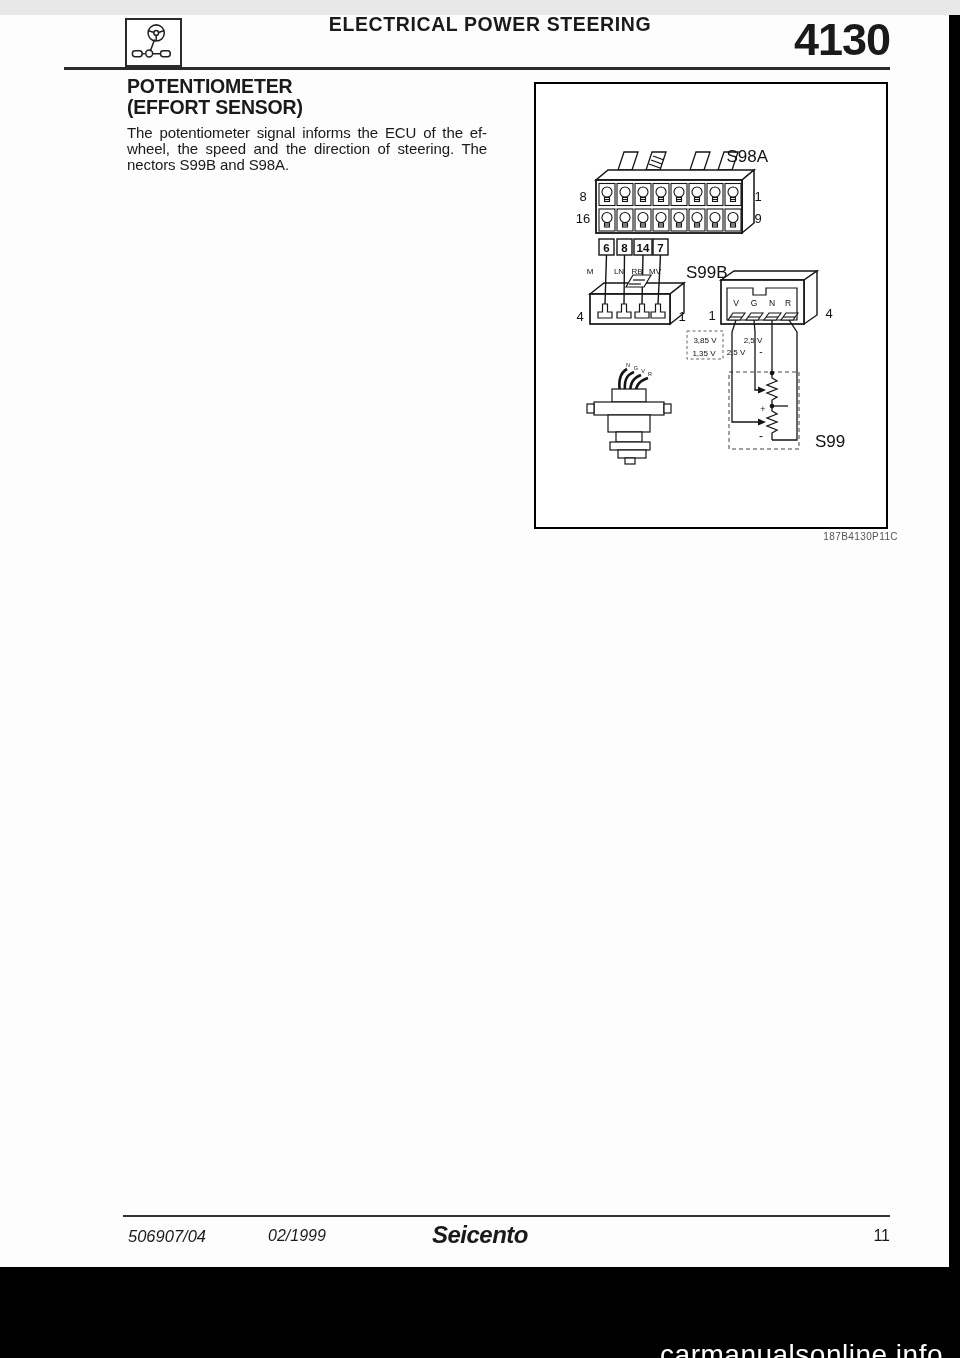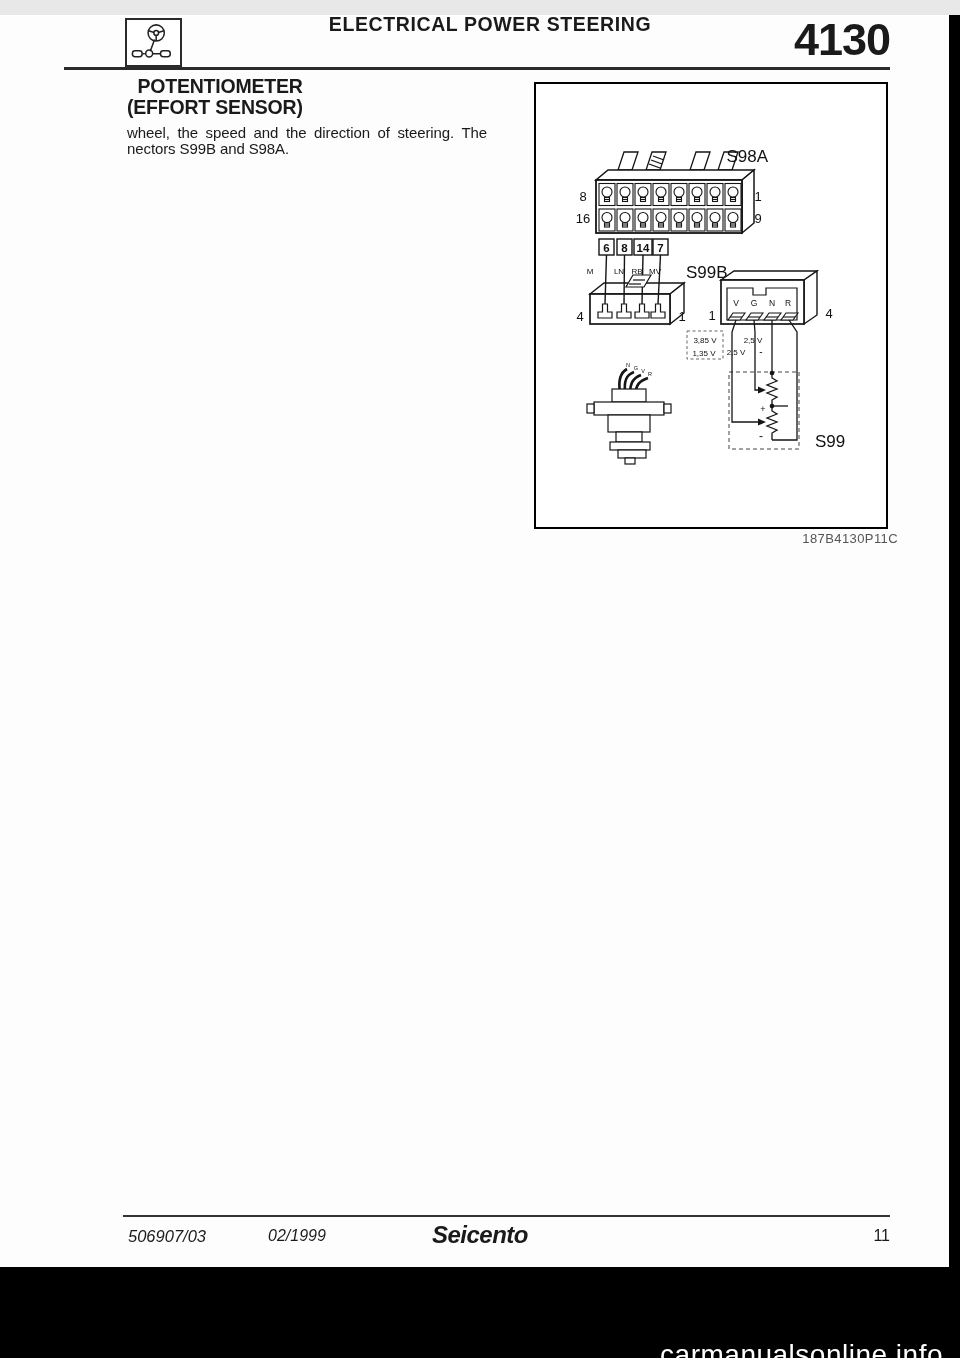--- a/index.html
+++ b/index.html
@@ -10,29 +10,29 @@
   .bottom-bar{position:absolute;left:0;bottom:0;width:100%;height:106px;background:#000;}
   .watermark{position:absolute;right:17px;bottom:2px;font-size:28px;color:#ffffff;
              letter-spacing:0.5px;font-family:"Liberation Sans",sans-serif;}
   
   .logo-box{position:absolute;left:125px;top:3px;width:53px;height:45px;border:2px solid #2a2a2a;background:#fff;}
   .header-title{position:absolute;left:160px;top:-2px;width:660px;text-align:center;
                 font-size:19.5px;font-weight:bold;letter-spacing:0.6px;white-space:nowrap;}
   .section-number{position:absolute;right:70px;top:2px;font-size:45px;font-weight:bold;letter-spacing:-1px;line-height:46px;}
   .header-rule{position:absolute;left:64px;top:52px;width:826px;height:3px;background:#2b2b2b;}
   
-  .article-heading{position:absolute;left:127px;top:61px;font-size:19.5px;font-weight:bold;line-height:21px;letter-spacing:-0.2px;text-align:right;}
+  .article-heading{position:absolute;left:127px;top:61px;font-size:19.5px;font-weight:bold;line-height:21px;letter-spacing:-0.2px;}
   .paragraph{position:absolute;left:127px;top:110px;width:360px;font-size:15px;line-height:15.9px;letter-spacing:-0.1px;}
   .paragraph .pline{white-space:nowrap;}
   .paragraph .pline.just{white-space:normal;text-align:justify;text-align-last:justify;}
   
   .diagram-box{position:absolute;left:534px;top:67px;width:354px;height:447px;border:2px solid #000000;background:#fff;box-sizing:border-box;}
   .diagram-box svg{display:block;width:100%;height:100%;}
   svg text{font-family:"Liberation Sans",sans-serif;fill:#111;}
-  .ref-code{position:absolute;left:800px;top:516px;width:98px;text-align:right;font-size:13px;
+  .ref-code{position:absolute;left:800px;top:516px;width:98px;text-align:right;font-size:10px;
             color:#555;letter-spacing:0.4px;}
   
   .footer-rule{position:absolute;left:123px;top:1200px;width:767px;height:2px;background:#333;}
   .footer-docnum{position:absolute;left:128px;top:1212px;font-size:16.5px;font-style:italic;}
   .footer-date{position:absolute;left:268px;top:1212px;font-size:16px;font-style:italic;}
   .footer-model{position:absolute;left:0;top:1206px;width:100%;text-align:center;
                 font-size:24px;font-weight:bold;font-style:italic;letter-spacing:-0.5px;}
   .footer-page{position:absolute;left:840px;top:1212px;width:50px;text-align:right;font-size:16px;}
 </style>
 </head>
@@ -59,20 +59,21 @@
   </div>
   <div class="header-title">ELECTRICAL POWER STEERING</div>
   <div class="section-number">4130</div>
   <div class="header-rule"></div>
 
   <div class="article-heading">
     <div>POTENTIOMETER</div>
     <div>(EFFORT SENSOR)</div>
   </div>
   <div class="paragraph">
+    <div class="pline just">The potentiometer signal informs the ECU of the ef-</div>
     <div class="pline just">wheel, the speed and the direction of steering. The</div>
     <div class="pline">nectors S99B and S98A.</div>
   </div>
 
   <div class="diagram-box">
     <svg viewBox="0 0 350 443">
 
       <g stroke="#151515" fill="#fff">
 
         <g stroke-width="1.3">
@@ -239,21 +240,21 @@
       </g>
       <text x="92" y="283" font-size="5.5" text-anchor="middle">N</text>
       <text x="100" y="286" font-size="5.5" text-anchor="middle">G</text>
       <text x="107" y="289" font-size="5.5" text-anchor="middle">V</text>
       <text x="114" y="292" font-size="5.5" text-anchor="middle">R</text>
     </svg>
   </div>
   <div class="ref-code">187B4130P11C</div>
 
   <div class="footer-rule"></div>
-  <div class="footer-docnum">506907/03</div>
+  <div class="footer-docnum">506907/04</div>
   <div class="footer-date">02/1999</div>
   <div class="footer-model">Seicento</div>
   <div class="footer-page">11</div>
 
   <div class="right-strip"></div>
   <div class="bottom-bar">
     <div class="watermark">carmanualsonline.info</div>
   </div>
 
 </div>

